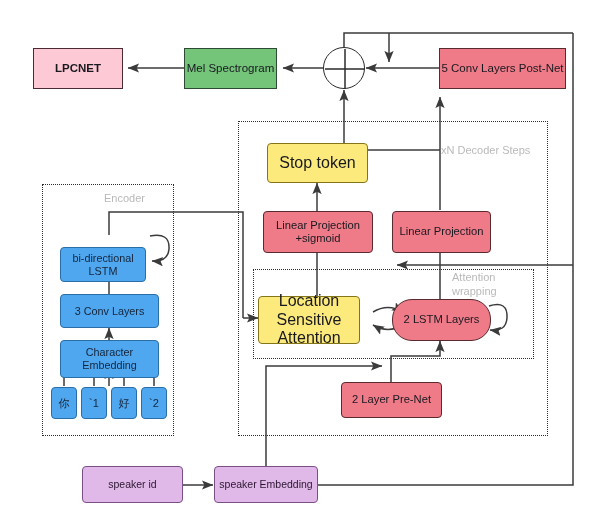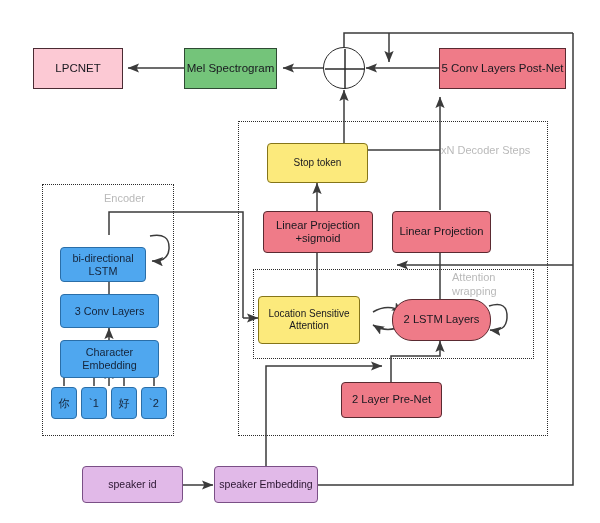--- a/index.html
+++ b/index.html
@@ -32,20 +32,21 @@
     justify-content: center;
     text-align: center;
     color: #18181f;
     line-height: 1.18;
     white-space: pre-line;
   }
   .n-pink {
     background: #fcc9d4;
     border: 1.4px solid #4a2b33;
     font-size: 11.5px;
+    font-weight: bold;
   }
   .n-green {
     background: #74c47a;
     border: 1.4px solid #2e4a33;
     font-size: 11.5px;
   }
   .n-red {
     background: #ef7b88;
     border: 1.4px solid #5a2a31;
     border-radius: 4px;
@@ -53,21 +54,21 @@
   }
   .n-red-sq {
     background: #ef7b88;
     border: 1.4px solid #5a2a31;
     font-size: 11.5px;
   }
   .n-yellow {
     background: #fcea7c;
     border: 1.4px solid #857519;
     border-radius: 4px;
-    font-size: 10px;
+    font-size: 16px;
   }
   .n-blue {
     background: #4fa7ef;
     border: 1.2px solid #2a6ea8;
     border-radius: 4px;
     font-size: 10.8px;
     color: #15243a;
   }
   .n-char {
     background: #4fa7ef;

